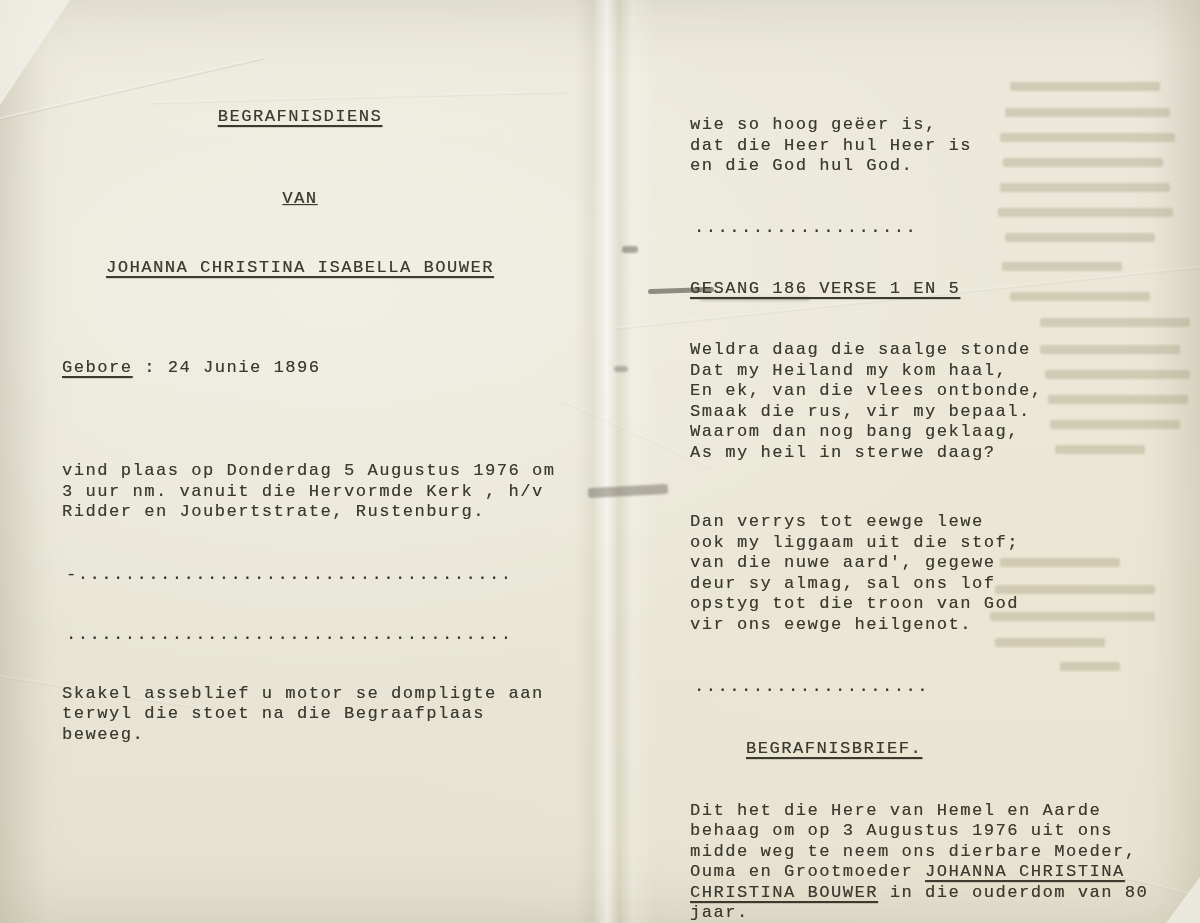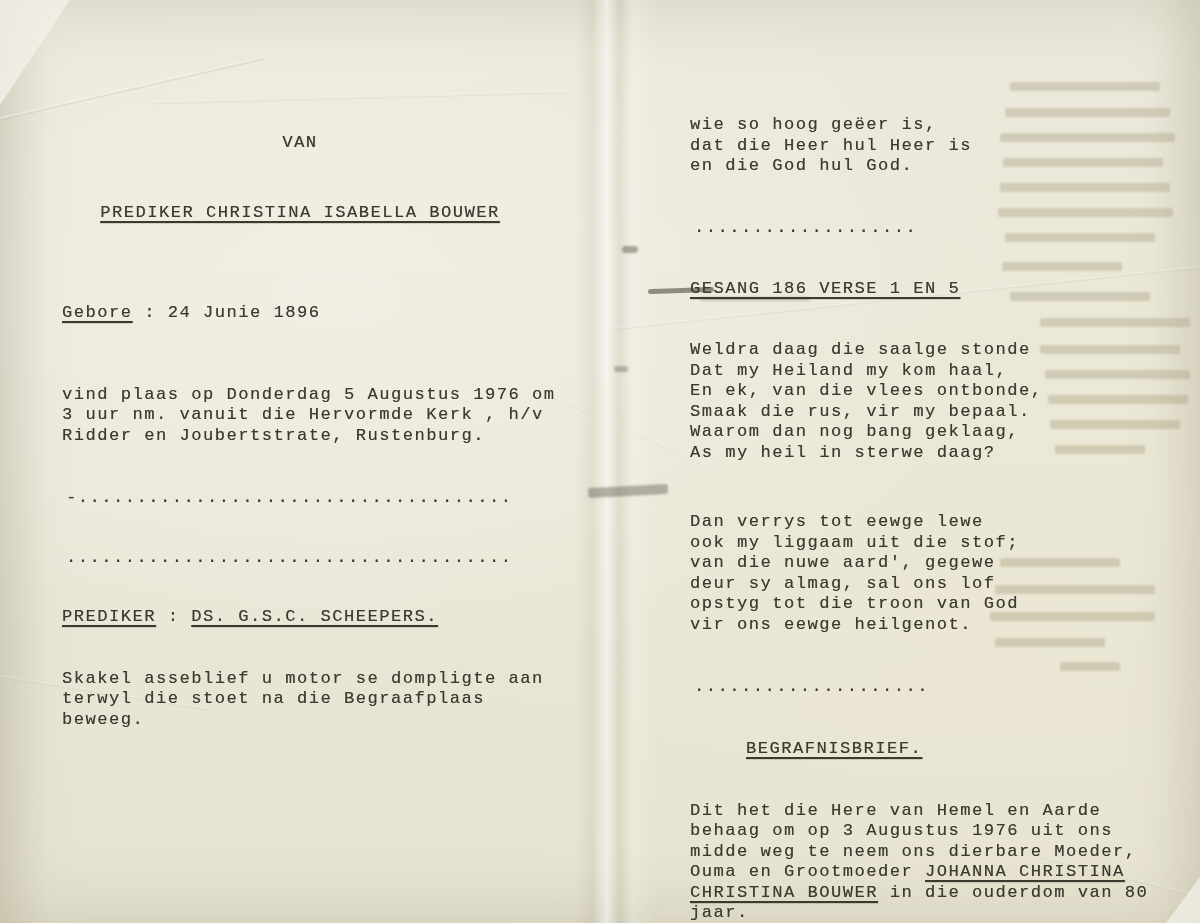--- a/index.html
+++ b/index.html
@@ -30,21 +30,21 @@
   }
   .col { position: absolute; }
   #left-col  { left: 62px;  top: 60px; width: 512px; }
   #right-col { left: 690px; top: 60px; width: 512px; }
   .center { text-align: center; padding-right: 36px; }
   .u { text-decoration: underline; text-underline-offset: 4px; text-decoration-thickness: 1.5px; }
   .divider { line-height: 16px; padding-left: 4px; }
   
   .mt6  { margin-top: 6px; }  .mt8  { margin-top: 8px; }
   .mt14 { margin-top: 14px; } .mt19 { margin-top: 18px; }
-  .mt20 { margin-top: 32px; } .mt21 { } .mt3 { margin-top: 3px; }
+  .mt20 { margin-top: 20px; text-decoration: underline; } .mt21 { margin-top: 21px; } .mt3 { margin-top: 3px; }
   .mb3  { margin-bottom: 3px; }
   .indent-head { margin-left: 56px; }
   
   .crease { position: absolute; pointer-events: none; }
   #fold {
     left: 575px; top: 0; width: 80px; height: 923px;
     background: linear-gradient(90deg,
       rgba(255,255,255,0) 0%, rgba(130,122,98,0.10) 22%,
       rgba(255,255,255,0.45) 40%, rgba(130,122,98,0.12) 55%,
       rgba(255,255,255,0.20) 72%, rgba(255,255,255,0) 100%);
@@ -104,31 +104,31 @@
     <div class="ghost-row" style="left:1050px; top:420px; width:130px;"></div>
     <div class="ghost-row" style="left:1055px; top:445px; width:90px;"></div>
     <div class="ghost-row" style="left:1000px; top:558px; width:120px;"></div>
     <div class="ghost-row" style="left:995px;  top:585px; width:160px;"></div>
     <div class="ghost-row" style="left:990px;  top:612px; width:165px;"></div>
     <div class="ghost-row" style="left:995px;  top:638px; width:110px;"></div>
     <div class="ghost-row" style="left:1060px; top:662px; width:60px;"></div>
   </div>
 
   <div id="left-col" class="col txt">
+    <div class="center mt6"><span class="u">BEGRAFNISDIENS</span></div>
     <div class="center mt20">VAN</div>
-    <div class="center mt8"><span class="u">PREDIKER CHRISTINA ISABELLA BOUWER</span></div>
+    <div class="center mt8"><span class="u">JOHANNA CHRISTINA ISABELLA BOUWER</span></div>
 
     <div class="mt19"><span class="u">Gebore</span><span> : </span><span>24 Junie 1896</span></div>
 
     <div class="mt21">vind plaas op Donderdag 5 Augustus 1976 om
 3 uur nm. vanuit die Hervormde Kerk , h/v
 Ridder en Joubertstrate, Rustenburg.</div>
     <div class="divider mt3 mb3">-.....................................</div>
     <div class="divider">......................................</div>
-    <div><span class="u">PREDIKER</span><span> : </span><span class="u">DS. G.S.C. SCHEEPERS.</span></div>
     <div>Skakel asseblief u motor se dompligte aan
 terwyl die stoet na die Begraafplaas beweeg.</div>
     
     
     
     
     
     
   </div>
 

